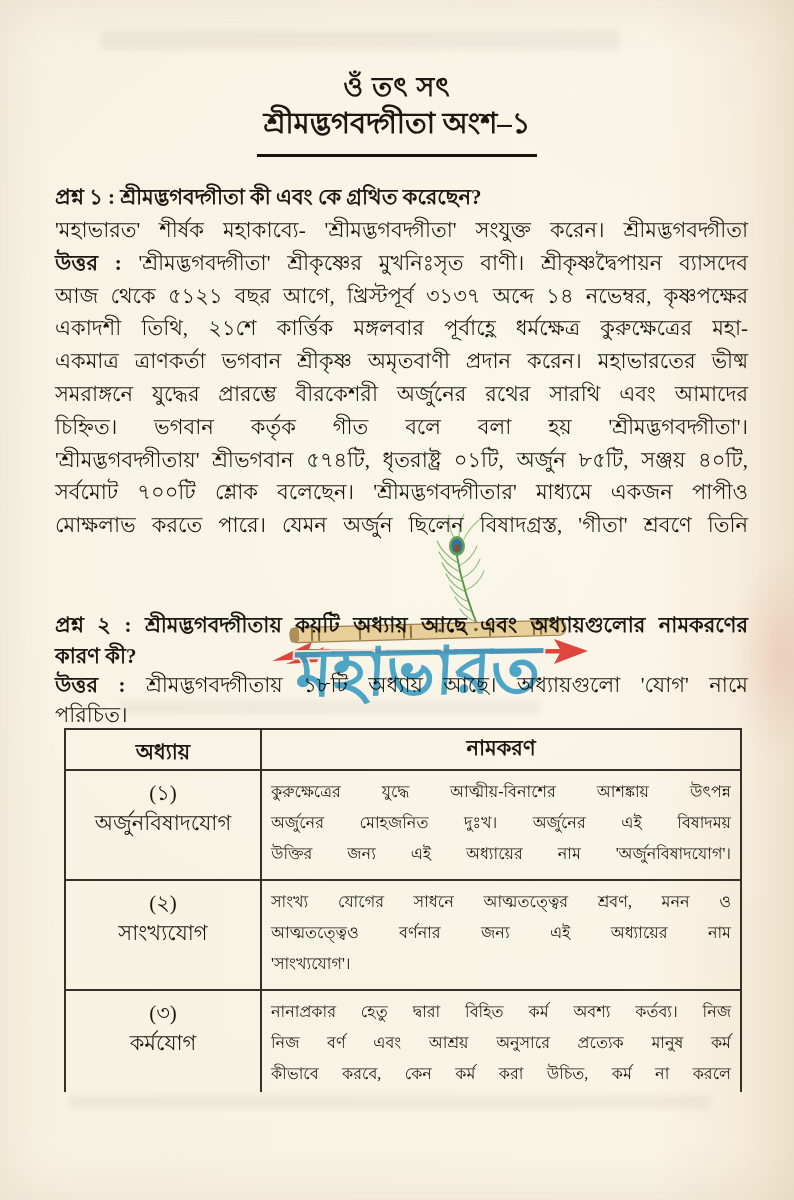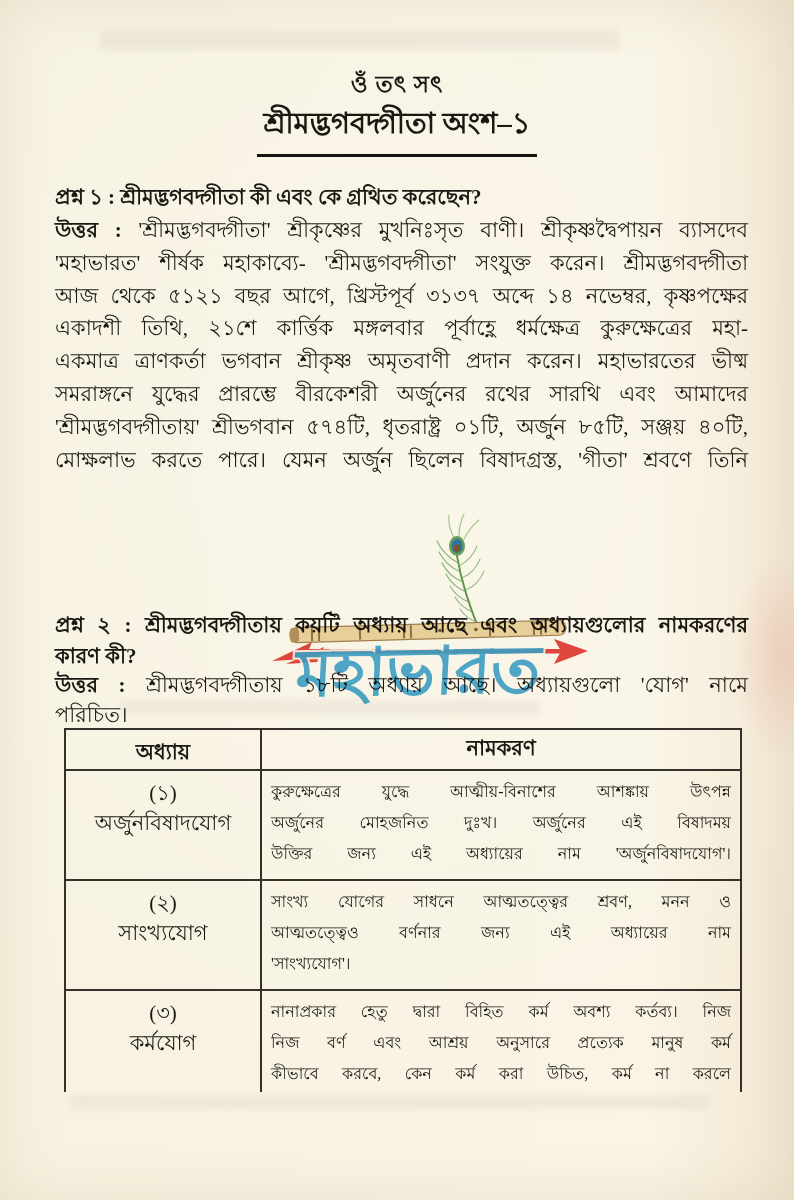--- a/index.html
+++ b/index.html
@@ -11,21 +11,21 @@
   #page{
     position:relative;width:794px;height:1200px;overflow:hidden;
     background:
       radial-gradient(130% 90% at 48% 38%, rgba(255,255,255,.22), rgba(255,255,255,0) 62%),
       linear-gradient(90deg,#f7f2e0 0%,#f9f4e4 82%,#f3e7d2 100%),
       #f8f3e2;
     box-shadow:inset 0 0 60px rgba(120,100,60,.12);
     color:#1b1813;
   }
   .center{position:absolute;left:0;width:794px;text-align:center;}
-  #invocation{top:66px;font-size:23px;font-weight:bold;letter-spacing:1px;}
+  #invocation{top:66px;font-size:27px;font-weight:bold;letter-spacing:1px;}
   #title-wrap{top:100px;}
   #page-title{
     display:inline-block;font-size:29px;font-weight:bold;
     padding:0 6px 5px 6px;border-bottom:3px solid #151310;
   }
   .textblock{position:absolute;left:55px;width:693px;font-size:21px;}
   .tline{white-space:normal;}
   .just{text-align:justify;text-align-last:justify;}
   .bold{font-weight:bold;}
   #q1{top:180px;line-height:34px;font-weight:bold;}
@@ -60,27 +60,29 @@
 
   <div id="invocation" class="center">ওঁ তৎ সৎ</div>
   <div id="title-wrap" class="center">
     <span id="page-title">শ্রীমদ্ভগবদ্গীতা অংশ–১</span>
   </div>
 
   <div id="q1" class="textblock">
       <div class="tline bold">প্রশ্ন ১ :  শ্রীমদ্ভগবদ্গীতা কী এবং কে গ্রথিত করেছেন?</div>
     </div>
   <div id="a1" class="textblock">
+      <div class="tline just">'মহাভারত' শীর্ষক মহাকাব্যে- 'শ্রীমদ্ভগবদ্গীতা' সংযুক্ত করেন। শ্রীমদ্ভগবদ্গীতা</div>
       <div class="tline just"><b>উত্তর : </b>'শ্রীমদ্ভগবদ্গীতা' শ্রীকৃষ্ণের মুখনিঃসৃত বাণী। শ্রীকৃষ্ণদ্বৈপায়ন ব্যাসদেব</div>
-      <div class="tline just">'মহাভারত' শীর্ষক মহাকাব্যে- 'শ্রীমদ্ভগবদ্গীতা' সংযুক্ত করেন। শ্রীমদ্ভগবদ্গীতা</div>
       <div class="tline just">আজ থেকে ৫১২১ বছর আগে, খ্রিস্টপূর্ব ৩১৩৭ অব্দে ১৪ নভেম্বর, কৃষ্ণপক্ষের</div>
       <div class="tline just">একাদশী তিথি, ২১শে কার্ত্তিক মঙ্গলবার পূর্বাহ্ণে ধর্মক্ষেত্র কুরুক্ষেত্রের মহা-</div>
       <div class="tline just">একমাত্র ত্রাণকর্তা ভগবান শ্রীকৃষ্ণ অমৃতবাণী প্রদান করেন। মহাভারতের ভীষ্ম</div>
       <div class="tline just">সমরাঙ্গনে যুদ্ধের প্রারম্ভে বীরকেশরী অর্জুনের রথের সারথি এবং আমাদের</div>
+      <div class="tline just">চিহ্নিত। ভগবান কর্তৃক গীত বলে বলা হয় 'শ্রীমদ্ভগবদ্গীতা'।</div>
       <div class="tline just">'শ্রীমদ্ভগবদ্গীতায়' শ্রীভগবান ৫৭৪টি, ধৃতরাষ্ট্র ০১টি, অর্জুন ৮৫টি, সঞ্জয় ৪০টি,</div>
+      <div class="tline just">সর্বমোট ৭০০টি শ্লোক বলেছেন। 'শ্রীমদ্ভগবদ্গীতার' মাধ্যমে একজন পাপীও</div>
       <div class="tline just">মোক্ষলাভ করতে পারে। যেমন অর্জুন ছিলেন বিষাদগ্রস্ত, 'গীতা' শ্রবণে তিনি</div>
     </div>
   <div id="q2" class="textblock">
       <div class="tline just bold">প্রশ্ন ২ :  শ্রীমদ্ভগবদ্গীতায় কয়টি অধ্যায় আছে এবং অধ্যায়গুলোর নামকরণের</div>
       <div class="tline bold">কারণ কী?</div>
     </div>
   <div id="a2" class="textblock">
       <div class="tline just"><b>উত্তর : </b>শ্রীমদ্ভগবদ্গীতায় ১৮টি অধ্যায় আছে। অধ্যায়গুলো 'যোগ' নামে</div>
       <div class="tline">পরিচিত।</div>
     </div>

